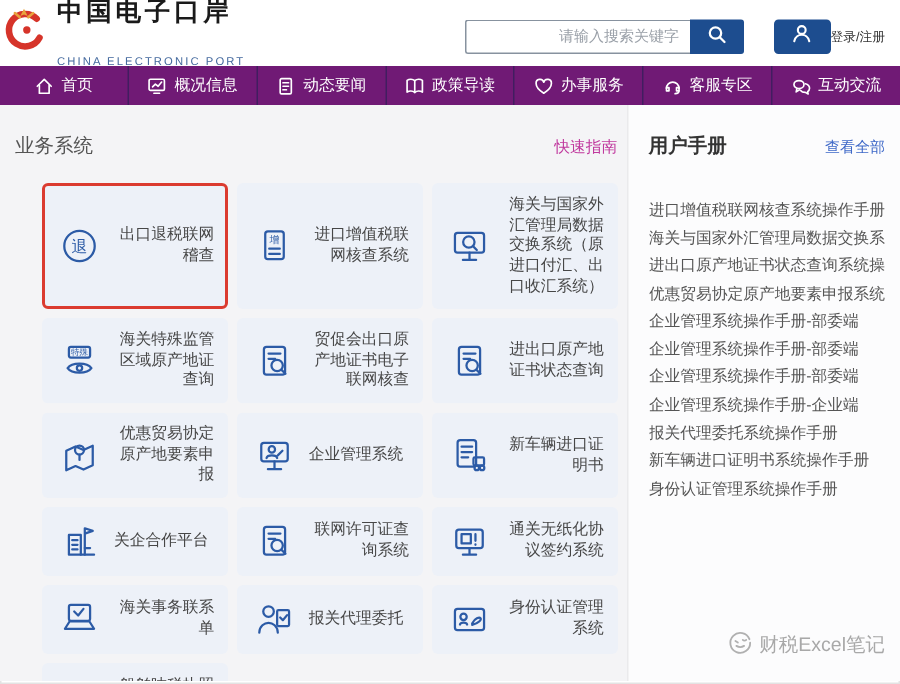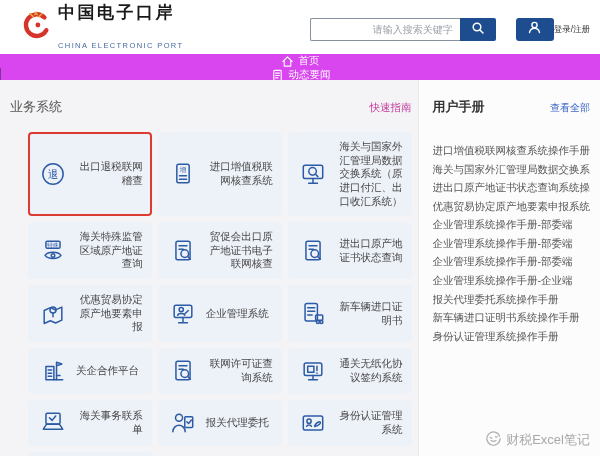--- a/index.html
+++ b/index.html
@@ -5,40 +5,40 @@
   * { margin:0; padding:0; box-sizing:border-box; }
   html,body { width:600px; height:456px; overflow:hidden; }
   body {
     font-family:"Liberation Sans","DejaVu Sans",sans-serif;
     background:#fff; color:#333; position:relative;
   }
   .page { width:600px; height:456px; overflow:hidden; position:relative;
           box-shadow: inset 0 0 0 1px #e3e3e3; }
 
   
-  .hdr { height:54px; background:#fff; display:flex; align-items:center; padding:0 10px 0 20px; }
+  .hdr { height:44px; background:#fff; display:flex; align-items:center; padding:0 10px 0 0; }
   .logo { display:flex; align-items:center; cursor:pointer; }
   .logo-txt { margin-left:6px; }
   .logo-title { font-size:17px; font-weight:bold; color:#1a1a1a; letter-spacing:2.5px; line-height:1.1; }
   .logo-sub { font-size:7.5px; color:#44699e; letter-spacing:1.4px; margin-top:18px; }
   .hdr-right { margin-left:auto; display:flex; align-items:flex-start; }
   .searchwrap { display:flex; margin-top:4px; }
   .search-input { width:150px; height:23px; border:1px solid #87929f; border-right:none;
     border-radius:2px 0 0 2px; font-size:10px; padding:0 7px; color:#333; outline:none;
     font-family:Liberation Sans, sans-serif;text-align:right; }
   .search-input::placeholder { color:#9aa0a8; }
   .search-btn { width:36px; height:23px; background:#1d4d8f; border:none; border-radius:0 2px 2px 0;
     color:#fff; display:flex; align-items:center; justify-content:center; cursor:pointer; }
   .userblk { margin-left:20px; display:flex; flex-direction:row; align-items:center; margin-top:4px; }
   .user-btn { width:38px; height:23px; background:#1d4d8f; border:none; border-radius:3px;
     color:#fff; display:flex; align-items:center; justify-content:center; cursor:pointer; }
   .login-lbl { font-size:8.5px; color:#333; margin-top:2px; cursor:pointer; white-space:nowrap; }
 
   
-  .nav { height:26px; background:#d946ef; display:flex;flex-direction:column; }
+  .nav { height:26px; background:#701a75; display:flex; }
   .nav-item { flex:1; display:flex; align-items:center; justify-content:center; gap:5px;
     color:#fff; font-size:10.5px; cursor:pointer; border-left:1px solid rgba(8,34,70,.45); }
   .nav-item:first-child { border-left:none; }
   .nav-item .nicon { display:flex; color:#fff; }
 
   
   .content { display:flex; height:384px; }
   .main { width:437px; background:#f4f4f6; padding:18px 6px 0 10px; overflow:hidden; }
   .mainhead { display:flex; justify-content:space-between; align-items:baseline;gap:17px; }
   .sec-title { font-size:13px; color:#555; }
@@ -113,20 +113,30 @@
   <div class="nav-item">
     <span class="nicon">
           <svg viewBox="0 0 14 14" width="13" height="13" fill="none" stroke="currentColor" stroke-width="1.2" stroke-linecap="round" stroke-linejoin="round">
             <path d="M2 7l5-5 5 5"></path>
             <path d="M3.5 6.2V12h7V6.2"></path>
           </svg>
         </span>
     <span class="nlabel">首页</span>
   </div>
 
+  <div class="nav-item">
+    <span class="nicon">
+          <svg viewBox="0 0 14 14" width="13" height="13" fill="none" stroke="currentColor" stroke-width="1.2" stroke-linecap="round" stroke-linejoin="round">
+            <rect x="1.5" y="2" width="11" height="8" rx="1"></rect>
+            <path d="M4 7.5l2-2 2 1.5 2.5-3"></path>
+            <path d="M5 12h4"></path>
+          </svg>
+        </span>
+    <span class="nlabel">概况信息</span>
+  </div>
 
   <div class="nav-item">
     <span class="nicon">
           <svg viewBox="0 0 14 14" width="13" height="13" fill="none" stroke="currentColor" stroke-width="1.2" stroke-linecap="round" stroke-linejoin="round">
             <rect x="3" y="1.5" width="8" height="11" rx="1"></rect>
             <path d="M5 4.5h4M5 7h4M5 9.5h2.5"></path>
           </svg>
         </span>
     <span class="nlabel">动态要闻</span>
   </div>

